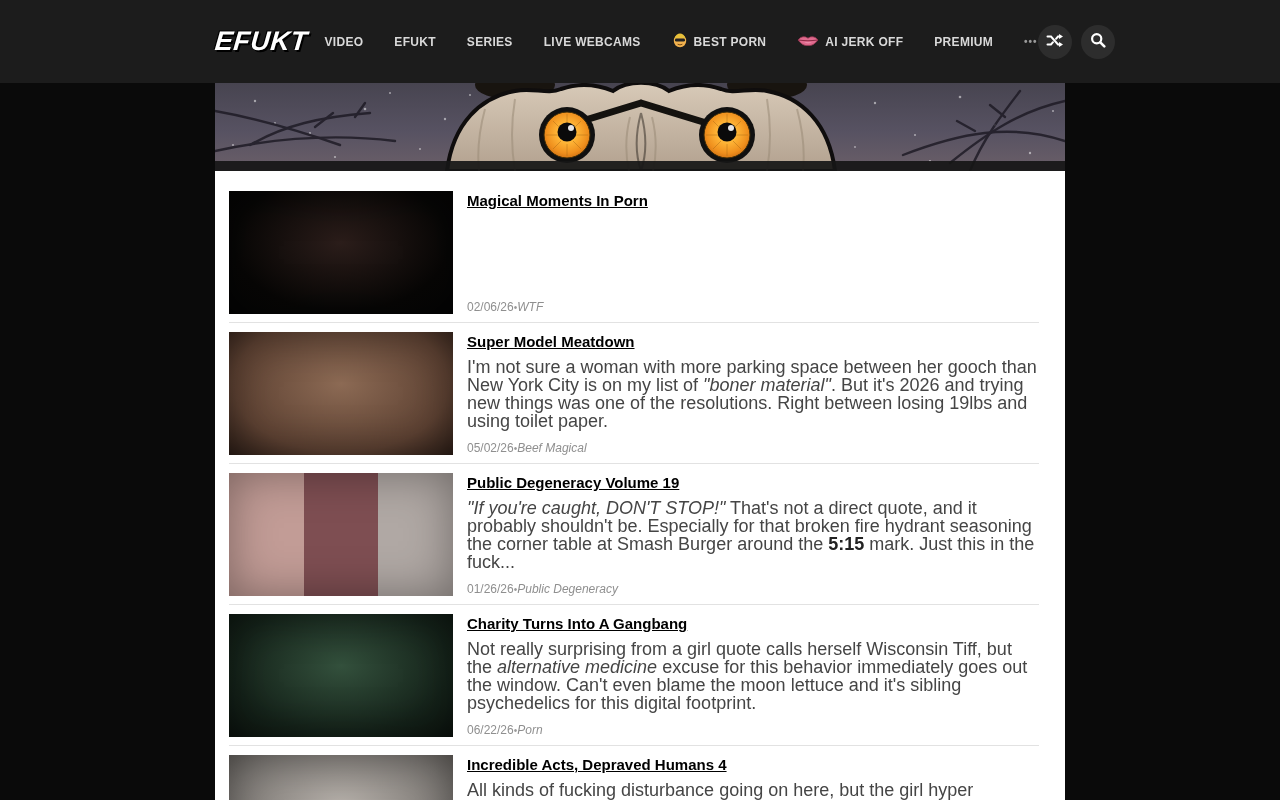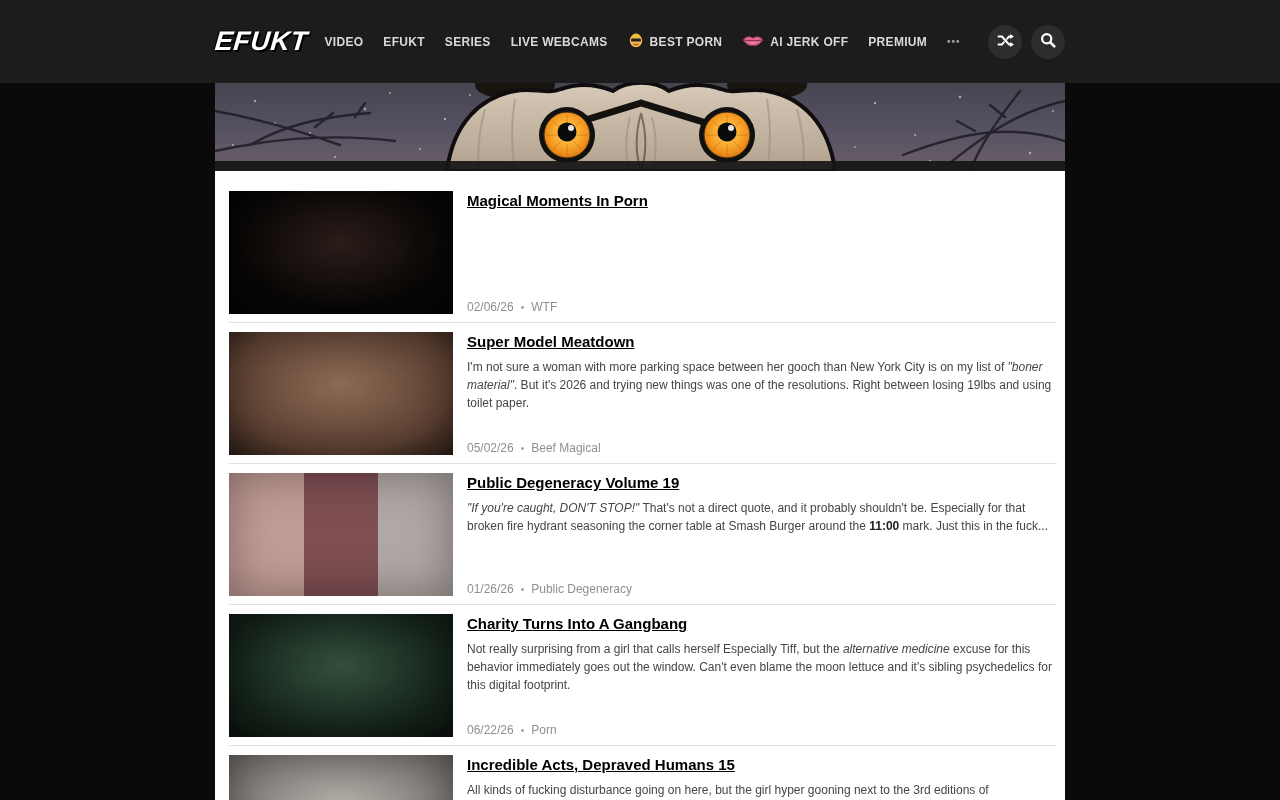--- a/index.html
+++ b/index.html
@@ -6,50 +6,50 @@
   html,body { width:1280px; height:800px; overflow:hidden; }
   body { background:#0a0a0a; font-family:"Liberation Sans", sans-serif; }
 
   
   .header { height:83px; background:#1c1c1c; display:flex; justify-content:center; }
   .header-inner { width:850px; display:flex; align-items:center; }
   .logo { color:#fff; font-size:27px; font-weight:bold; font-style:italic;
           letter-spacing:.5px; transform:skewX(-5deg);
           text-shadow:2px 2px 0 #000, -1px -1px 0 #000; text-decoration:none;
           margin-right:17px; flex:none; }
-  .nav { display:flex; align-items:center; gap:20px; flex:1; }
+  .nav { display:flex; align-items:center; gap:31px; flex:1; }
   .nav-link { color:#d9d9d9; font-size:12px; font-weight:bold; letter-spacing:.3px;
               text-decoration:none; display:flex; align-items:center; gap:6px;
               white-space:nowrap; }
   .nav-dots { color:#9a9a9a; font-size:10px; letter-spacing:1px; text-decoration:none; }
   .actions { display:flex; gap:9px; margin-left:auto; }
   .icon-btn { width:34px; height:34px; border-radius:50%; background:#2d2d2d;
               border:none; display:flex; align-items:center; justify-content:center;
               cursor:pointer; }
 
   
   .banner-wrap { width:850px; height:88px; margin:0 auto; position:relative; overflow:hidden; }
   .banner-wrap svg { display:block; }
 
   
   .content { width:850px; height:629px; margin:0 auto; background:#fff;
-             padding:20px 8px 0 14px; overflow:hidden; }
+             padding:20px 26px 0 14px; overflow:hidden; }
   .row { display:flex; gap:14px; padding-bottom:8px; margin-bottom:9px;
          border-bottom:1px solid #e2e2e2; }
   .row:last-child { border-bottom:none; }
   .thumb { width:224px; height:123px; flex:none; background:#222;
            box-shadow:inset 0 0 46px rgba(0,0,0,.38); cursor:pointer; }
   .info { flex:1; display:flex; flex-direction:column; min-height:123px; padding-right:2px; }
   .title { color:#000; font-size:15px; font-weight:bold; text-decoration:underline;
            margin:1px 0 8px; align-self:flex-start; cursor:pointer; }
-  .desc { font-size:12px; color:#454545; line-height:18px; }
+  .desc { font-size:18px; color:#454545; line-height:18px; }
   .desc b { color:#222; }
-  .meta { margin-top:auto; display:flex; align-items:center; gap:7px;
+  .meta { margin-top:auto; display:flex; align-items:center; 
           font-size:12px; color:#8f8f8f; }
-  .meta .cat { color:#8f8f8f; text-decoration:none; cursor:pointer; }
+  .meta .cat { color:#8f8f8f; text-decoration:none; cursor:pointer;font-style:italic; }
   .meta .sep { font-size:10px; color:#9a9a9a; }
 </style>
 </head>
 <body>
 
 <div class="header">
   <div class="header-inner">
     <a class="logo">EFUKT</a>
     <div class="nav">
       <a class="nav-link">VIDEO</a>
@@ -219,43 +219,43 @@
         <span class="sep">•</span>
         <a class="cat">Beef Magical</a>
       </div>
     </div>
   </div>
 
   <div class="row">
     <div class="thumb" style="background: linear-gradient(90deg, rgb(194, 156, 150) 0px, rgb(194, 156, 150) 33.4%, rgb(126, 78, 82) 33.4%, rgb(126, 78, 82) 66.7%, rgb(176, 168, 164) 66.7%, rgb(176, 168, 164) 100%);"></div>
     <div class="info">
       <a class="title">Public Degeneracy Volume 19</a>
-      <div class="desc"><i>"If you're caught, DON'T STOP!"</i><span> That's not a direct quote, and it probably shouldn't be. Especially for that broken fire hydrant seasoning the corner table at Smash Burger around the </span><b>11:00</b><span> mark. Just this in the fuck...</span></div>
+      <div class="desc"><i>"If you're caught, DON'T STOP!"</i><span> That's not a direct quote, and it probably shouldn't be. Especially for that broken fire hydrant seasoning the corner table at Smash Burger around the </span><b>5:15</b><span> mark. Just this in the fuck...</span></div>
       <div class="meta">
         <span>01/26/26</span>
         <span class="sep">•</span>
         <a class="cat">Public Degeneracy</a>
       </div>
     </div>
   </div>
 
   <div class="row">
     <div class="thumb" style="background: radial-gradient(at 50% 42%, rgb(51, 80, 60) 0%, rgb(21, 35, 26) 68%, rgb(12, 19, 14) 100%);"></div>
     <div class="info">
       <a class="title">Charity Turns Into A Gangbang</a>
-      <div class="desc"><span>Not really surprising from a girl that calls herself Especially Tiff, but the </span><i>alternative medicine</i><span> excuse for this behavior immediately goes out the window. Can't even blame the moon lettuce and it's sibling psychedelics for this digital footprint.</span></div>
+      <div class="desc"><span>Not really surprising from a girl quote calls herself Wisconsin Tiff, but the </span><i>alternative medicine</i><span> excuse for this behavior immediately goes out the window. Can't even blame the moon lettuce and it's sibling psychedelics for this digital footprint.</span></div>
       <div class="meta">
         <span>06/22/26</span>
         <span class="sep">•</span>
         <a class="cat">Porn</a>
       </div>
     </div>
   </div>
 
   <div class="row">
     <div class="thumb" style="background: radial-gradient(at 50% 42%, rgb(182, 176, 170) 0%, rgb(126, 122, 118) 68%, rgb(94, 90, 86) 100%);"></div>
     <div class="info">
-      <a class="title">Incredible Acts, Depraved Humans 15</a>
+      <a class="title">Incredible Acts, Depraved Humans 4</a>
       <div class="desc"><span>All kinds of fucking disturbance going on here, but the girl hyper gooning next to the 3rd editions of Goosebumps soft covers should probably get an award or an all expenses paid</span></div>
 
     </div>
   </div>
 </div>
 
 </body></html>

